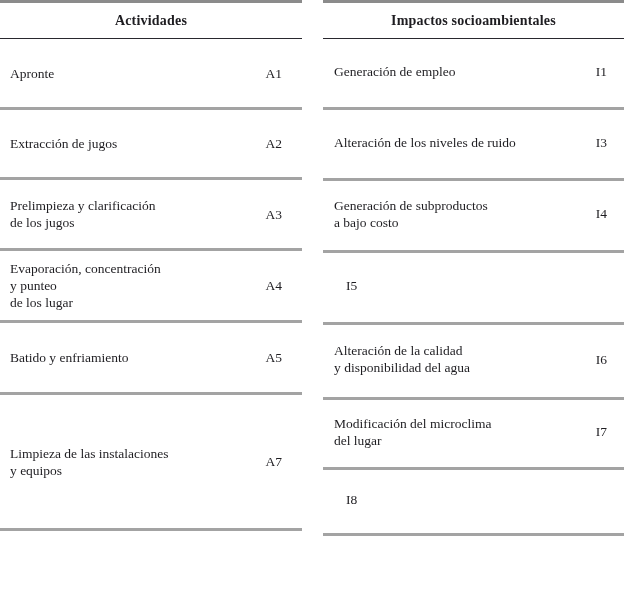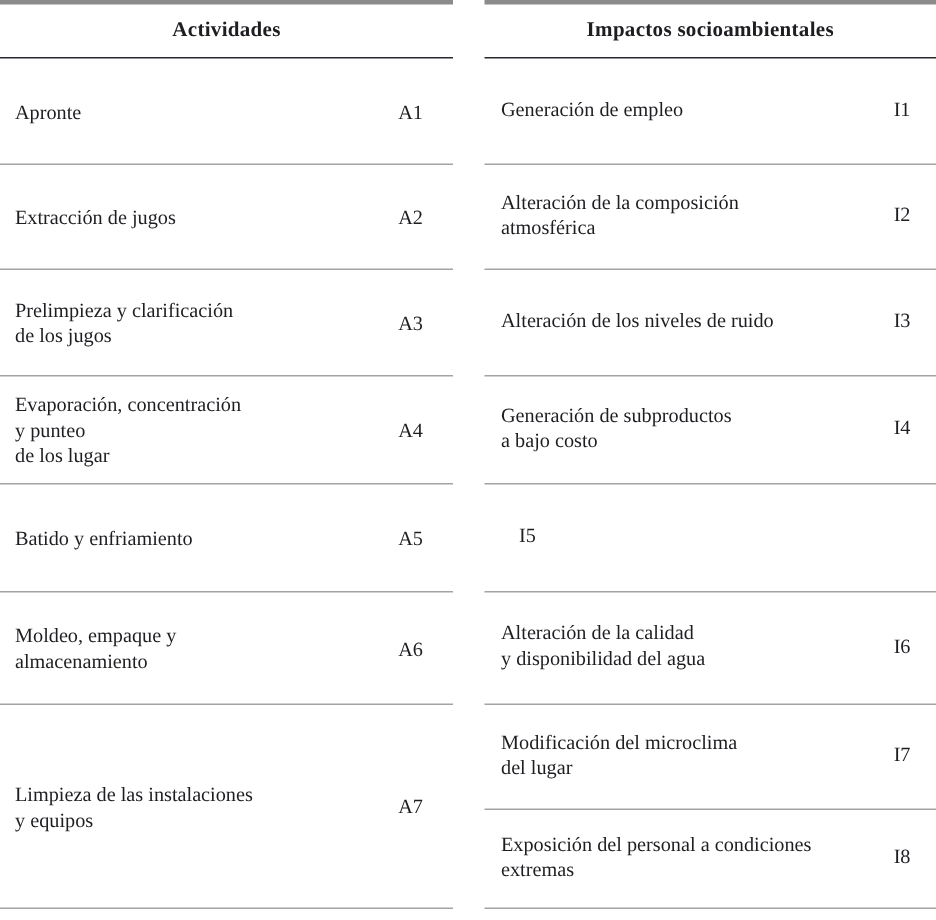--- a/index.html
+++ b/index.html
@@ -33,21 +33,21 @@
     justify-content: center;
     border-bottom: 1.5px solid #29282e;
     font-weight: bold;
     font-size: 14px;
     letter-spacing: 0.2px;
   }
   .row {
     display: flex;
     align-items: center;
     justify-content: space-between;
-    border-bottom: 1px solid #a3a3a3;
+    border-bottom: 3px solid #a3a3a3;
     font-size: 13.5px;
     line-height: 17px;
   }
   .tbl-left  .row { padding: 0 20px 0 10px; }
   .tbl-right .row { padding: 0 17px 4px 11px; }
   .row .label { white-space: pre-line; text-align: left; }
   .row .code  { flex: 0 0 auto; margin-left: 12px; }
 </style>
 </head>
 <body>
@@ -76,45 +76,35 @@
       <div class="row" style="height:72px">
         <span class="label">Evaporación, concentración
 y punteo
 de los lugar</span>
         <span class="code">A4</span>
       </div>
       <div class="row" style="height:72px">
         <span class="label">Batido y enfriamiento</span>
         <span class="code">A5</span>
       </div>
-      <div class="row" style="height:75px">
-        <span class="label">Moldeo, empaque y
-almacenamiento</span>
-        <span class="code">A6</span>
-      </div>
       <div class="row" style="height:136px">
         <span class="label">Limpieza de las instalaciones
 y equipos</span>
         <span class="code">A7</span>
       </div>
     </div>
 
     <div class="tbl tbl-right">
       <div class="topbar"></div>
       <div class="thead">
         <span>Impactos socioambientales</span>
       </div>
       <div class="row" style="height:71px">
         <span class="label">Generación de empleo</span>
         <span class="code">I1</span>
-      </div>
-      <div class="row" style="height:70px">
-        <span class="label">Alteración de la composición
-atmosférica</span>
-        <span class="code">I2</span>
       </div>
       <div class="row" style="height:71px">
         <span class="label">Alteración de los niveles de ruido</span>
         <span class="code">I3</span>
       </div>
       <div class="row" style="height:72px">
         <span class="label">Generación de subproductos
 a bajo costo</span>
         <span class="code">I4</span>
       </div>
@@ -125,20 +115,18 @@
         <span class="label">Alteración de la calidad
 y disponibilidad del agua</span>
         <span class="code">I6</span>
       </div>
       <div class="row" style="height:70px">
         <span class="label">Modificación del microclima
 del lugar</span>
         <span class="code">I7</span>
       </div>
       <div class="row" style="height:66px">
-        <span class="label">Exposición del personal a condiciones
-extremas</span>
         <span class="code">I8</span>
       </div>
     </div>
 
   </div>
 </div>
 
 </body></html>

